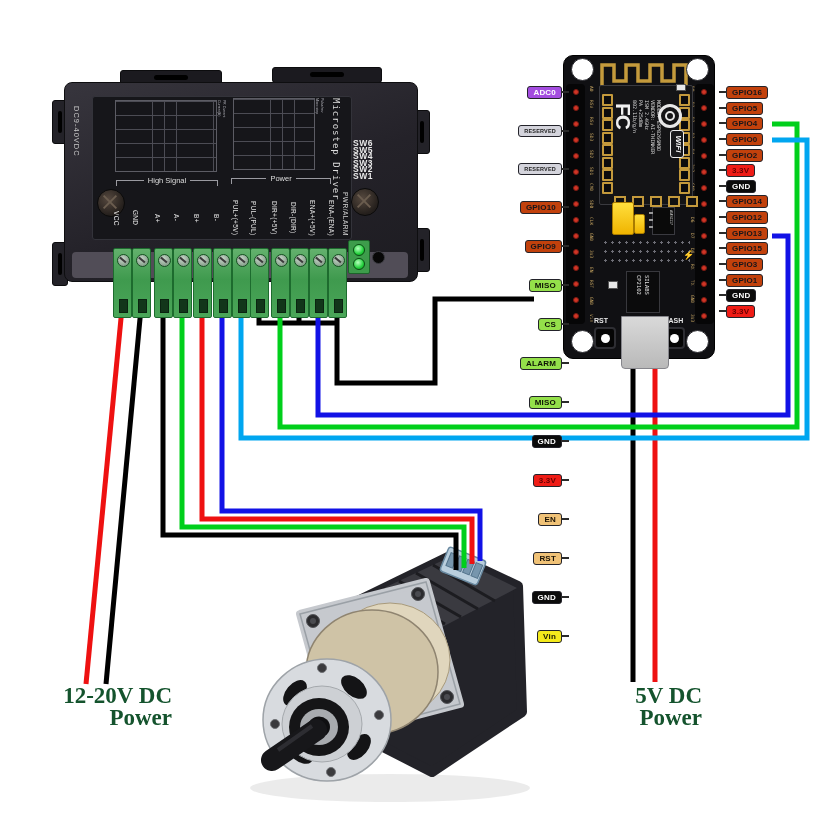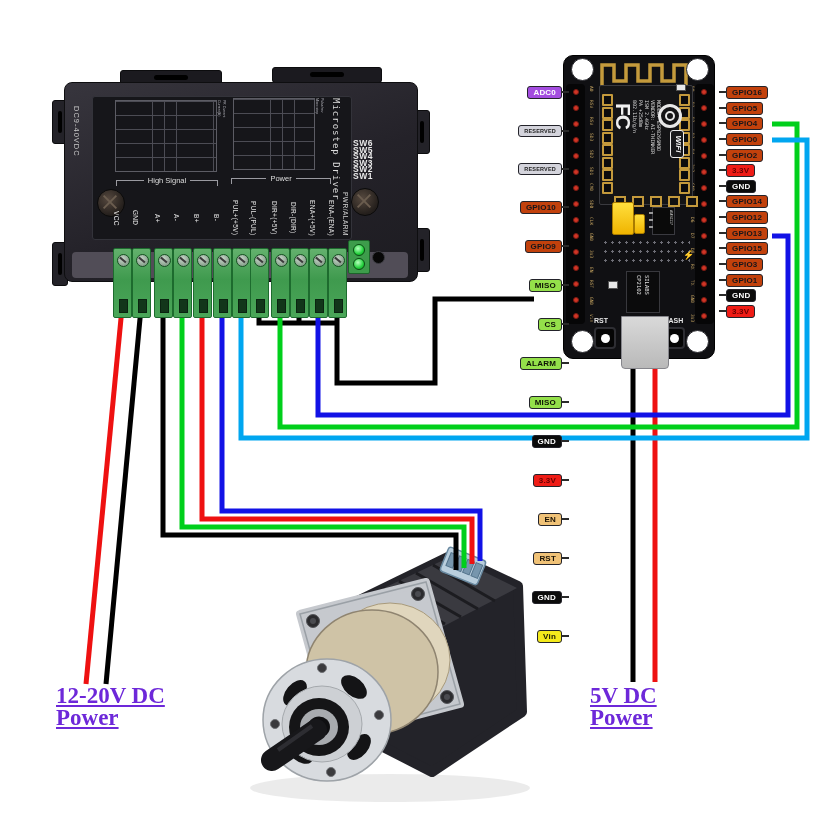--- a/index.html
+++ b/index.html
@@ -89,21 +89,21 @@
   .n-reg i{position:absolute;left:-4px;width:4px;height:2px;background:#9a9a9a;}
   .n-cp{background:#0b0b0c;border:1px solid #38383d;}
   .n-cp div{writing-mode:vertical-rl;font-family:"DejaVu Sans Mono",monospace;font-size:5.5px;line-height:8px;color:#e0e0e0;margin:3px auto;}
   .btnlbl{font-size:7px;font-weight:bold;color:#e6e6e6;}
   .n-btn{background:#050505;border:2px solid #2e2e33;border-radius:4px;box-sizing:border-box;display:flex;align-items:center;justify-content:center;}
   .n-btn i{width:9px;height:9px;background:#fff;border-radius:50%;}
   .n-usb{background:linear-gradient(#d9d9d9,#b9b9b9);border:1px solid #86868c;border-radius:0 0 4px 4px;}
   .n-led{background:#e8e8e8;border:1px solid #555;}
   .bolt{font-size:9px;color:#c9a33c;}
 
-  .plabel{text-align:left;font-family:"Liberation Serif",serif;font-weight:700;color:#6d28d9;text-decoration:underline;}
+  .plabel{text-align:right;font-family:"Liberation Serif",serif;font-weight:700;color:#14532d;}
   .plabel div{font-size:23px;line-height:22px;}
 </style>
 </head>
 <body>
 
 <div class="canvas">
 
   <svg class="abs" style="left:0;top:0" width="840" height="840">
     <ellipse cx="390" cy="788" rx="140" ry="14" fill="rgba(0,0,0,0.08)"></ellipse>
     <polygon points="333,613 452,555 518,586 522,712 432,772 350,730" fill="#232329" stroke="#232329" stroke-width="10" stroke-linejoin="round"></polygon>

